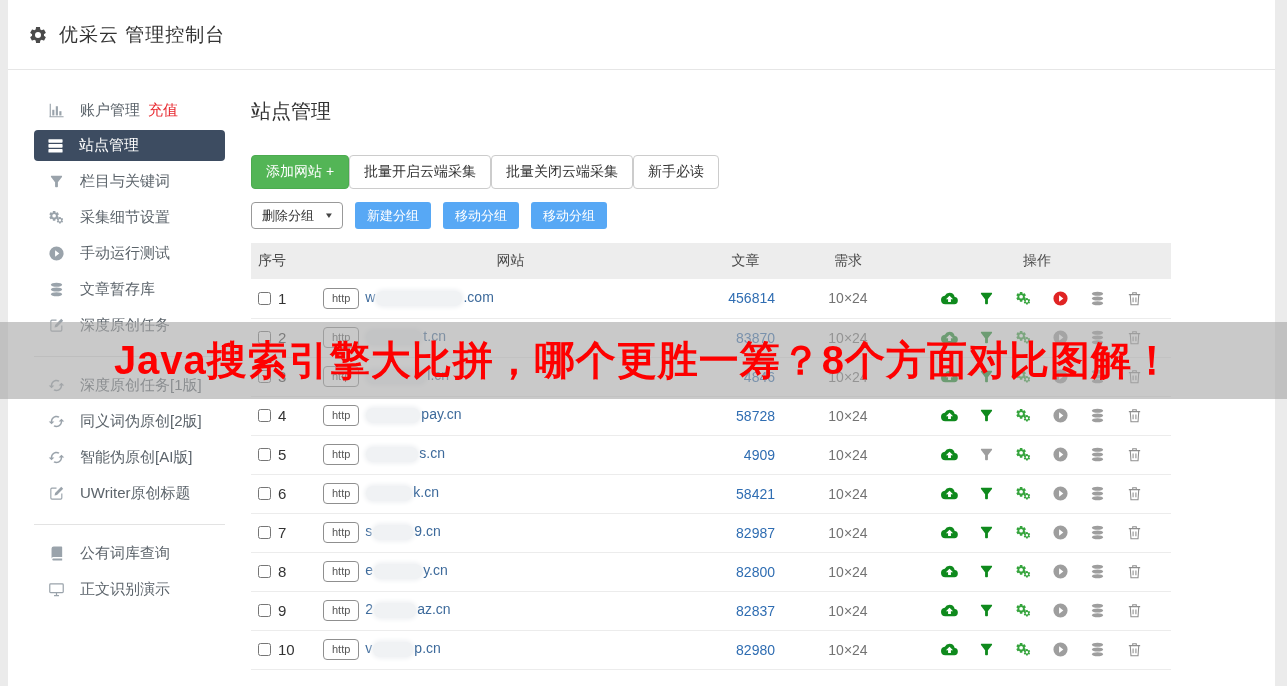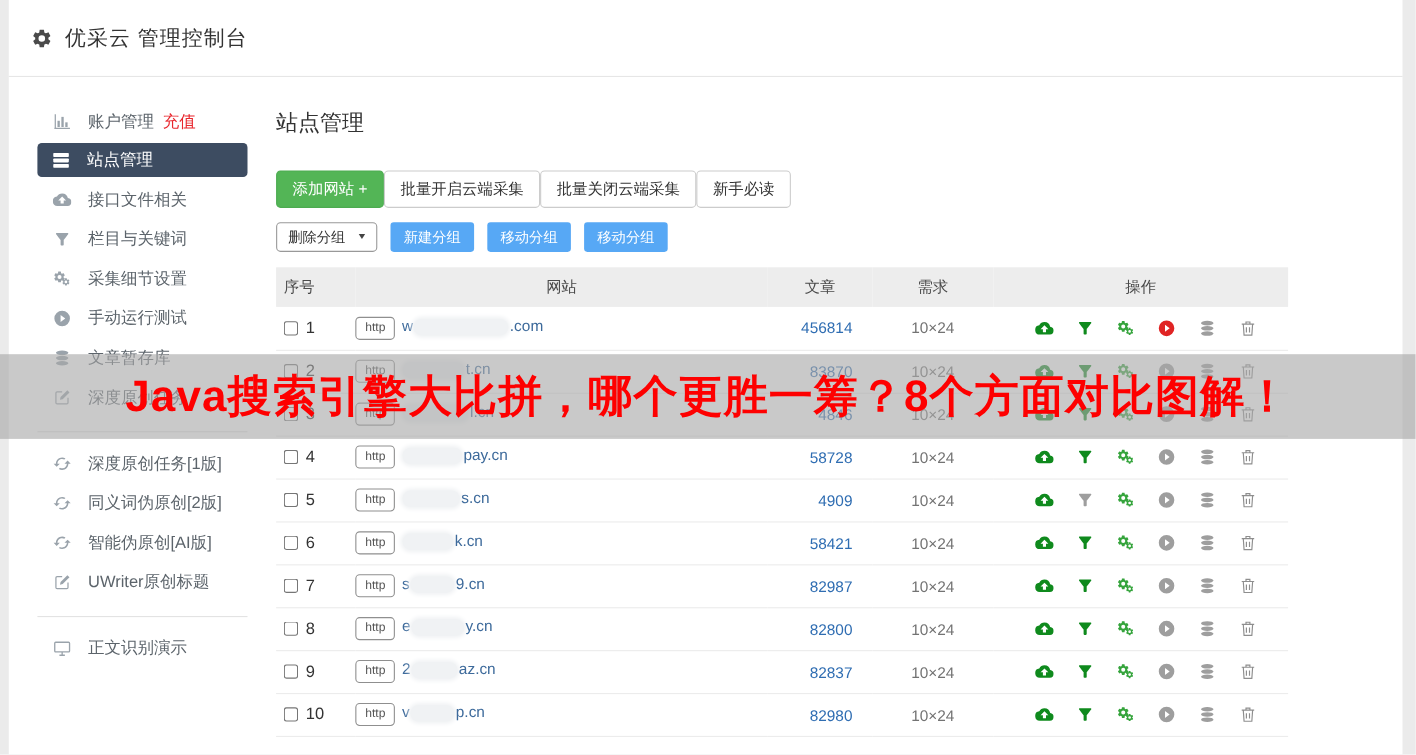--- a/index.html
+++ b/index.html
@@ -135,28 +135,20 @@
                 <rect x="2" y="10" width="20" height="5" rx="1"></rect>
                 <rect x="2" y="17" width="20" height="5" rx="1"></rect>
               </g>
             </svg>
           </span>
           <span>站点管理</span>
         </div>
         <div class="side-item">
           <span class="s-icon">
             <svg viewBox="0 0 24 24">
-              <path fill="currentColor" d="M19.35 10.04A7.49 7.49 0 0 0 12 4a7.5 7.5 0 0 0-6.65 4.04A6 6 0 0 0 6 20h13a5 5 0 0 0 .35-9.96zM14 13v4h-4v-4H7l5-5 5 5h-3z"></path>
-            </svg>
-          </span>
-          <span>接口文件相关</span>
-        </div>
-        <div class="side-item">
-          <span class="s-icon">
-            <svg viewBox="0 0 24 24">
               <path fill="currentColor" d="M4.25 5.61C6.27 8.2 10 13 10 13v6c0 .55.45 1 1 1h2c.55 0 1-.45 1-1v-6s3.72-4.8 5.74-7.39C20.25 4.95 19.78 4 18.95 4H5.04c-.83 0-1.3.95-.79 1.61z"></path>
             </svg>
           </span>
           <span>栏目与关键词</span>
         </div>
         <div class="side-item">
           <span class="s-icon">
             <svg viewBox="0 0 26 24">
               <g fill="currentColor">
                 <g transform="scale(0.78)">
@@ -227,20 +219,28 @@
         <div class="side-item">
           <span class="s-icon">
             <svg viewBox="0 0 24 24">
               <path fill="none" stroke="currentColor" stroke-width="1.6" d="M12 4.5H5.5A1.5 1.5 0 0 0 4 6v12.5A1.5 1.5 0 0 0 5.5 20H18a1.5 1.5 0 0 0 1.5-1.5V12"></path>
               <path fill="currentColor" d="M18.7 2.6l2.7 2.7-8.7 8.7-3.5.8.8-3.5z"></path>
             </svg>
           </span>
           <span>UWriter原创标题</span>
         </div>
         <div class="side-divider"></div>
+        <div class="side-item">
+          <span class="s-icon">
+            <svg viewBox="0 0 24 24">
+              <path fill="currentColor" d="M19 2H8a3 3 0 0 0-3 3v14.5A2.5 2.5 0 0 1 7.5 17H20V3a1 1 0 0 0-1-1zm1 17H7.5a1.5 1.5 0 0 0 0 3H20z"></path>
+            </svg>
+          </span>
+          <span>公有词库查询</span>
+        </div>
         <div class="side-item">
           <span class="s-icon">
             <svg viewBox="0 0 24 24">
               <g fill="none" stroke="currentColor" stroke-width="1.7">
                 <rect x="2.5" y="4" width="19" height="12.5" rx="1.2"></rect>
                 <path d="M8.5 20.7h7M12 16.5v4.2"></path>
               </g>
             </svg>
           </span>
           <span>正文识别演示</span>

